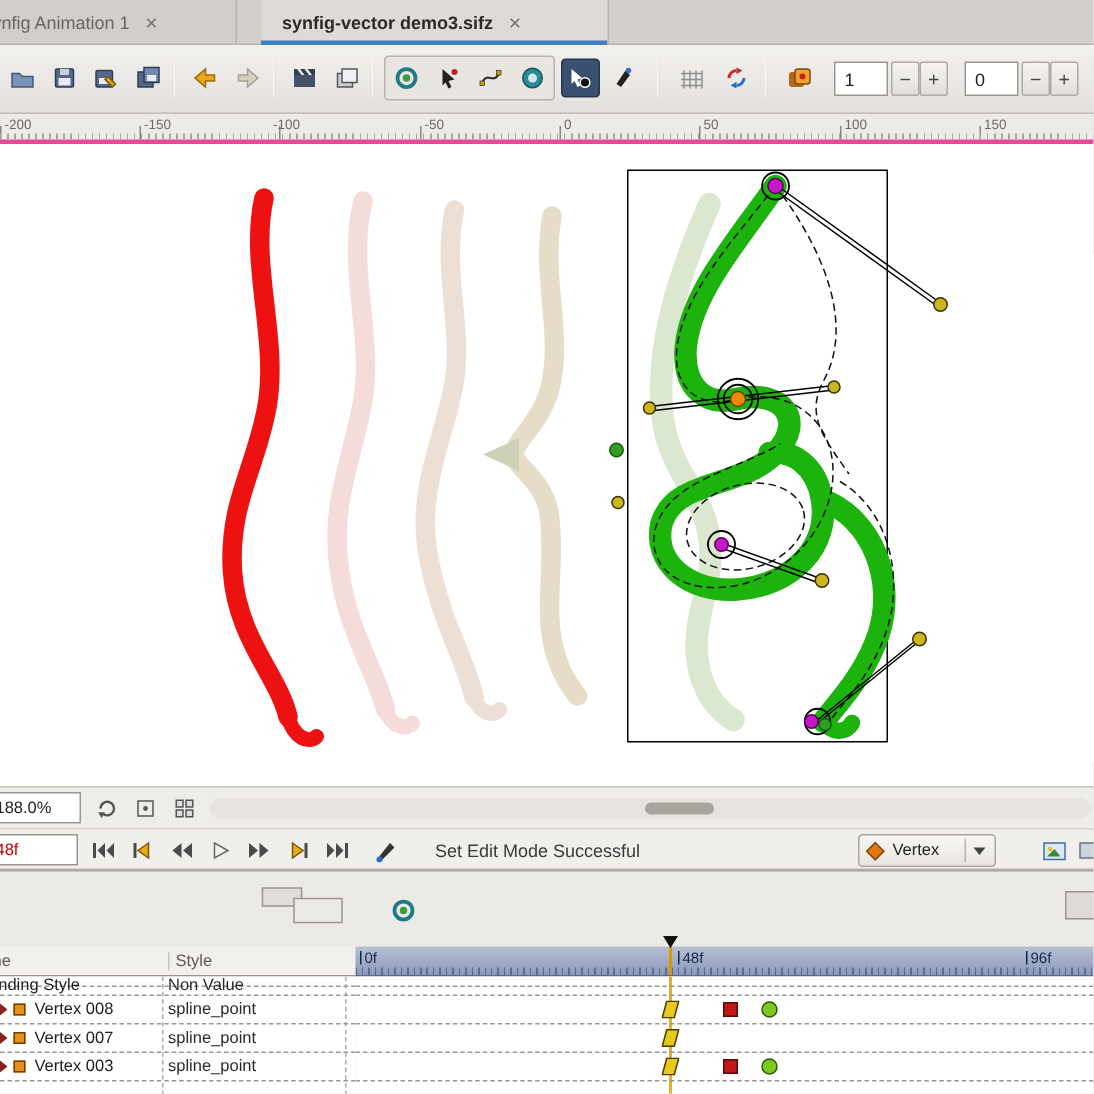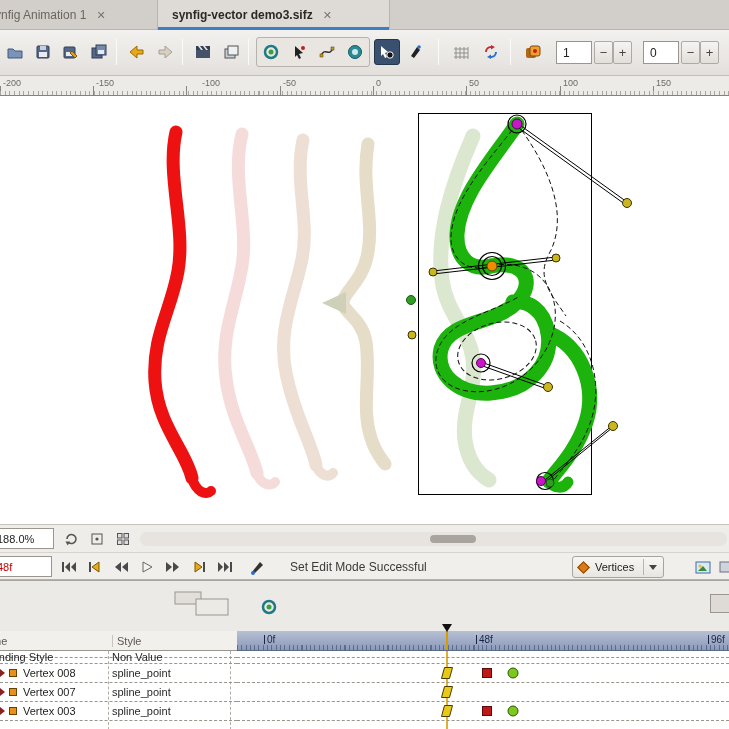--- a/index.html
+++ b/index.html
@@ -24,21 +24,21 @@
   .tbtn.pressed{background:#39516e;border:1px solid #24364c;}
   .tsep{position:absolute;top:9px;height:26px;width:1px;background:#c2beb8;border-right:1px solid #fbfaf9;}
   .tgroup{position:absolute;top:7px;height:30px;border:1px solid #b6b2ac;border-radius:3px;background:#e9e6e2;}
   .spin-entry{position:absolute;top:11px;height:23px;border:1px solid #9a968f;background:#fff;
               font-size:12px;padding:0 0 0 6px;color:#222;}
   .spin-btn{position:absolute;top:11px;width:19px;height:23px;border:1px solid #aeaaa4;border-radius:2px;
             background:linear-gradient(#f6f4f2,#e2dfda);font-size:13px;color:#444;
             display:flex;align-items:center;justify-content:center;}
 
   
-  #ruler{position:absolute;left:0;top:76px;width:729px;height:20px;background:#edebe8;border-bottom:1px solid #ec4899;text-align:center;}
+  #ruler{position:absolute;left:0;top:76px;width:729px;height:20px;background:#edebe8;border-bottom:3px solid #ec4899;text-align:center;}
   #ruler::after{content:"";position:absolute;left:0;bottom:0;width:100%;height:4px;
      background:repeating-linear-gradient(90deg,#aaa69f 0 1px,transparent 1px 4.7px);}
   .rtick{position:absolute;bottom:0;width:1px;height:9px;background:#8a867f;}
   .rlabel{position:absolute;top:2px;font-size:9px;color:#6e6a64;}
 
   
   #canvas{position:absolute;left:0;top:96px;width:729px;height:428px;background:#ffffff;}
 
   
   #zoombar{position:absolute;left:0;top:524px;width:729px;height:28px;background:#efedea;border-top:1px solid #c6c2bc;}
@@ -68,21 +68,21 @@
   #dock-grip{position:absolute;left:174px;top:10px;}
   #panel-icon{position:absolute;left:261px;top:18px;}
   #panel-menu{position:absolute;left:710px;top:13px;width:22px;height:19px;background:#dedad5;border:1px solid #9a968f;}
   #param-header{position:absolute;left:0;top:50px;width:237px;height:20px;background:#f2f0ed;border-bottom:1px solid #9a968f;overflow:hidden;}
   #param-header .hname{position:absolute;left:-22px;top:4px;font-size:11px;color:#5c5853;}
   #param-header .hvalue{position:absolute;left:112px;top:4px;font-size:11px;color:#5c5853;border-left:1px solid #c8c4be;padding-left:4px;}
   #timebar{position:absolute;left:237px;top:50px;width:492px;height:20px;
            background:linear-gradient(#b7c0d4,#8b99ba);border-bottom:1px solid #5c6a8a;overflow:hidden;}
   #timebar::after{content:"";position:absolute;left:0;bottom:0;width:100%;height:5px;
      background:repeating-linear-gradient(90deg,rgba(20,30,60,.4) 0 1px,transparent 1px 4.3px);}
-  .tlabel{position:absolute;top:3px;font-size:10px;color:#15254a;margin-left:24px;}
+  .tlabel{position:absolute;top:3px;font-size:10px;color:#15254a;}
   .tlabel::before{content:"";display:inline-block;width:1px;height:9px;background:#15254a;margin-right:2px;vertical-align:-1px;}
   #timebar-cursor{position:absolute;top:0;width:2px;height:20px;background:var(--cursor_orange,#d89c00);}
   #cursor-head{position:absolute;top:43px;width:0;height:0;border-left:5px solid transparent;border-right:5px solid transparent;border-top:8px solid #111;}
   #param-rows{position:absolute;left:0;top:70px;width:237px;height:79px;background:#fff;overflow:hidden;}
   #track-rows{position:absolute;left:237px;top:70px;width:492px;height:79px;background:#fff;overflow:hidden;}
   .prow,.trow{position:relative;height:19px;border-bottom:1px dashed #9a968f;}
   .prow.clipped,.trow.clipped{height:13px;}
   .prow span{position:absolute;top:50%;transform:translateY(-50%);}
   .pname{font-size:11px;color:#1d1d1d;white-space:nowrap;}
   .pvalue{left:112px;font-size:11px;color:#2a2a2a;white-space:nowrap;}
@@ -96,21 +96,21 @@
   svg{display:block;}
 </style>
 </head>
 <body>
 
 <div id="tabbar">
   <div class="tab inactive" style="left:0;width:158px;">
     <span class="tab-label" style="margin-left:-13px;">Synfig Animation 1</span>
     <span class="tab-close">✕</span>
   </div>
-  <div class="tab active" style="left:158px;width:232px;">
+  <div class="tab active" style="left:174px;width:232px;">
     <span class="tab-label" style="margin-left:14px;">synfig-vector demo3.sifz</span>
     <span class="tab-close">✕</span>
     <div class="tab-underline"></div>
   </div>
 </div>
 
 <div id="toolbar">
   <div class="tbtn" style="left:2px">
     <svg width="16" height="16">
         <path d="M1 5 h5 l2 2 h7 v7 h-14 z" fill="#7a93b8" stroke="#43597a"></path>
@@ -236,21 +236,21 @@
   <div class="spin-btn" style="left:700px">+</div>
 </div>
 
 <div id="ruler">
     <div id="ruler-marks">
       <div class="rtick" style="left: 0px;"></div>
       <span class="rlabel" style="left: 3px;">-200</span>
       <div class="rtick" style="left: 93px;"></div>
       <span class="rlabel" style="left: 96px;">-150</span>
       <div class="rtick" style="left: 186px;"></div>
-      <span class="rlabel" style="left: 202px;">-100</span>
+      <span class="rlabel" style="left: 182px;">-100</span>
       <div class="rtick" style="left: 280px;"></div>
       <span class="rlabel" style="left: 283px;">-50</span>
       <div class="rtick" style="left: 373px;"></div>
       <span class="rlabel" style="left: 376px;">0</span>
       <div class="rtick" style="left: 466px;"></div>
       <span class="rlabel" style="left: 469px;">50</span>
       <div class="rtick" style="left: 560px;"></div>
       <span class="rlabel" style="left: 563px;">100</span>
       <div class="rtick" style="left: 653px;"></div>
       <span class="rlabel" style="left: 656px;">150</span>
@@ -400,21 +400,21 @@
   </div>
   <div class="pbtn" style="left:244px">
     <svg width="16" height="16">
         <path d="M3 13 L11 3 L14 6 L6 14 Z" fill="#333"></path>
         <circle cx="4" cy="14" r="2" fill="#2a6fd0"></circle>
       </svg>
   </div>
   <span id="status-text">Set Edit Mode Successful</span>
   <div id="interp-dd">
     <span class="dd-diamond"></span>
-    <span class="dd-label">Vertices</span>
+    <span class="dd-label">Vertex</span>
     <span class="dd-sep"></span>
     <span class="dd-arrow"></span>
   </div>
   <div class="pbtn" style="left:690px">
     <svg width="16" height="15">
         <rect x="1" y="2" width="14" height="11" fill="#dce8f4" stroke="#3a6ea8"></rect>
         <circle cx="5" cy="6" r="1.5" fill="#e8c020"></circle>
         <polygon points="3,11 8,6 12,11" fill="#3a8a3a"></polygon>
       </svg>
   </div>

